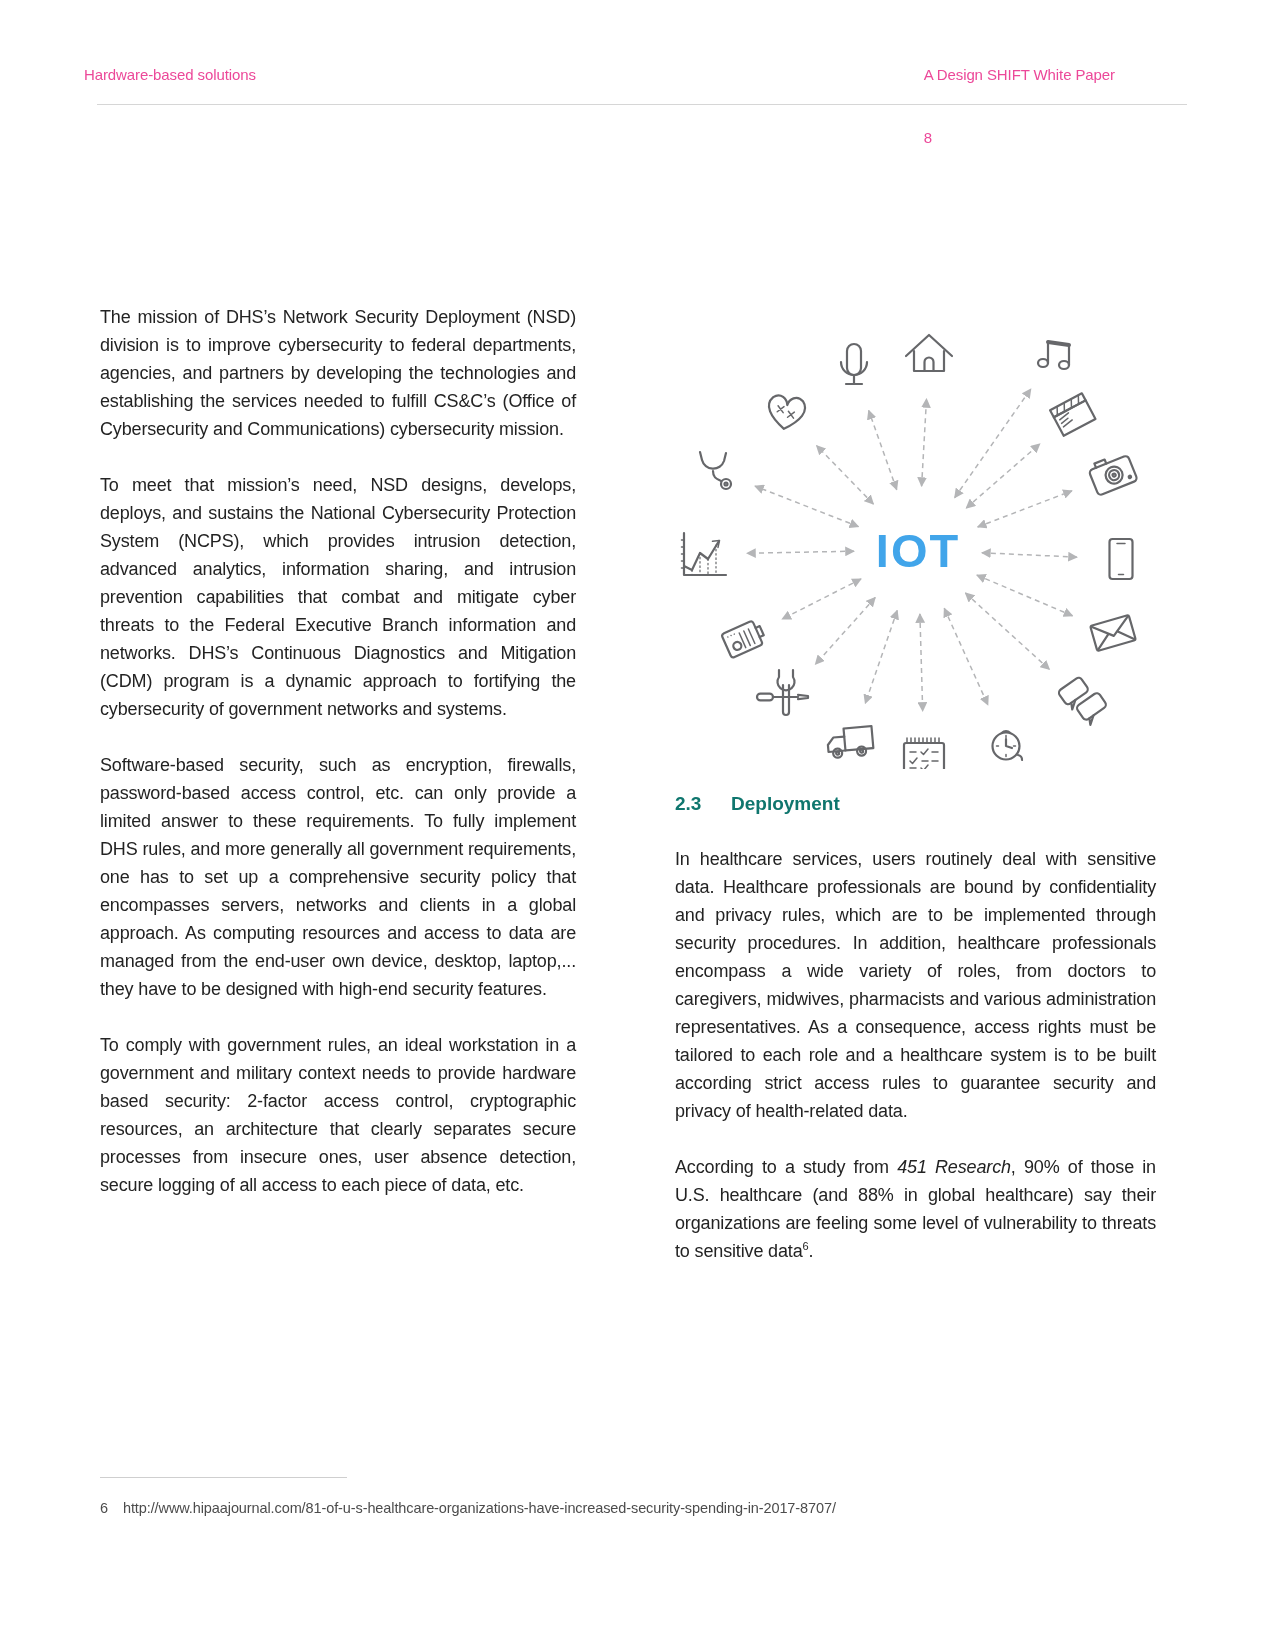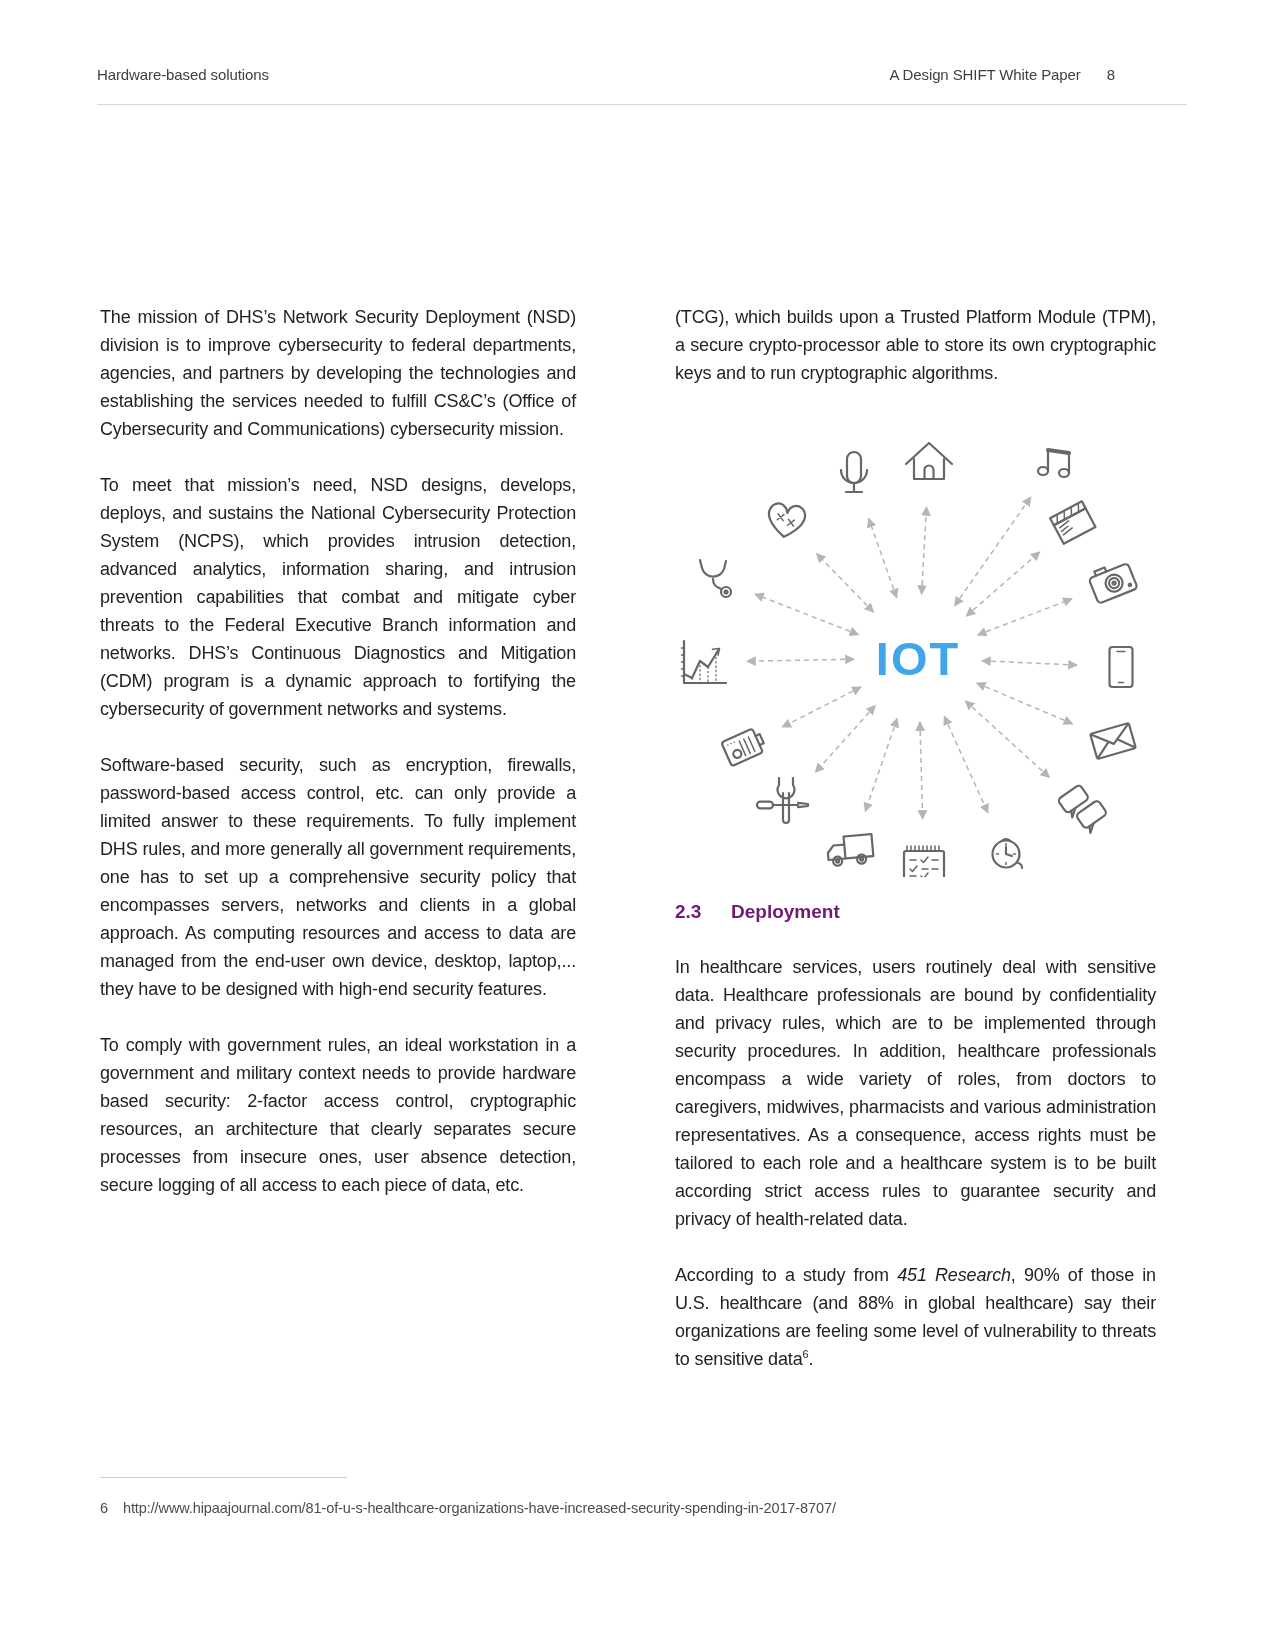--- a/index.html
+++ b/index.html
@@ -1,42 +1,42 @@
 <!DOCTYPE html>
 <html><head>
 <meta charset="utf-8">
 <style>
   html,body{margin:0;padding:0;background:#fff;}
   .page{
     position:relative;width:1275px;height:1650px;background:#fff;overflow:hidden;
     font-family:"Liberation Sans",sans-serif;color:#222;
   }
   .header-row{
-    position:absolute;left:97px;right:88px;top:66px;
+    position:absolute;left:84px;right:88px;top:66px;
     display:flex;justify-content:space-between;align-items:baseline;
-    font-size:15px;color:#404040;letter-spacing:-0.1px;
+    font-size:15px;color:#ec4899;letter-spacing:-0.1px;
   }
-  .h-right{display:flex;gap:26px;padding-right:72px;}
+  .h-right{display:flex;gap:46px;padding-right:72px;flex-direction:column;}
   .rule{position:absolute;left:97px;right:88px;top:104px;border-top:1px solid #d6d6d6;}
   .columns{position:absolute;left:100px;top:303px;width:1056px;display:flex;gap:99px;}
   .col-left{width:495px;}
   .col-right{width:497px;position:relative;}
   .col p{margin:0 0 28px;font-size:18px;line-height:28px;text-align:justify;letter-spacing:-0.15px;color:#232323;}
   .col p:last-child{margin-bottom:0;}
   sup{font-size:11px;line-height:0;vertical-align:super;}
   em{}
   .diagram{position:relative;width:510px;height:462px;margin:4px 0 24px -29px;}
   .diagram svg{display:block;}
   .ic{stroke:#66676a;fill:none;stroke-width:2.2;stroke-linecap:round;stroke-linejoin:round;}
   .ic .thin{stroke-width:1.5;}
   .ic .dot{stroke-width:1.2;stroke-dasharray:1.5 2.8;}
   .ic .beam{stroke-width:4;}
   #arrow-layer line{stroke:#b4b5b7;stroke-width:1.5;stroke-dasharray:5 4;}
   .iot-label{fill:#41a5ea;font-family:"Liberation Sans",sans-serif;font-size:47px;font-weight:bold;letter-spacing:2px;}
-  .section-heading{display:flex;margin:2px 0 30px;font-size:19px;line-height:22px;color:#701a75;font-weight:bold;}
+  .section-heading{display:flex;margin:2px 0 30px;font-size:19px;line-height:22px;color:#0f766e;font-weight:bold;}
   .sec-num{min-width:56px;}
   .footnote-sep{position:absolute;left:100px;top:1477px;width:247px;border-top:1px solid #cfcfcf;}
   .footnote{position:absolute;left:100px;top:1500px;display:flex;gap:15px;font-size:14.5px;color:#4c4c4c;letter-spacing:-0.1px;}
 </style>
 </head>
 <body>
 
 <div class="page">
 
   <div class="header-row">
@@ -51,21 +51,20 @@
   <main class="columns">
 
     <section class="col col-left">
       <p>The mission of DHS’s Network Security Deployment (NSD) division is to improve cybersecurity to federal departments, agencies, and partners by developing the technologies and establishing the services needed to fulfill CS&amp;C’s (Office of Cybersecurity and Communications) cybersecurity mission.</p>
       <p>To meet that mission’s need, NSD designs, develops, deploys, and sustains the National Cybersecurity Protection System (NCPS), which provides intrusion detection, advanced analytics, information sharing, and intrusion prevention capabilities that combat and mitigate cyber threats to the Federal Executive Branch information and networks. DHS’s Continuous Diagnostics and Mitigation (CDM) program is a dynamic approach to fortifying the cybersecurity of government networks and systems.</p>
       <p>Software-based security, such as encryption, firewalls, password-based access control, etc. can only provide a limited answer to these requirements. To fully implement DHS rules, and more generally all government requirements, one has to set up a comprehensive security policy that encompasses servers, networks and clients in a global approach. As computing resources and access to data are managed from the end-user own device, desktop, laptop,... they have to be designed with high-end security features.</p>
       <p>To comply with government rules, an ideal workstation in a government and military context needs to provide hardware based security: 2-factor access control, cryptographic resources, an architecture that clearly separates secure processes from insecure ones, user absence detection, secure logging of all access to each piece of data, etc.</p>
     </section>
 
     <section class="col col-right">
-      <p>(TCG), which builds upon a Trusted Platform Module (TPM), a secure crypto-processor able to store its own cryptographic keys and to run cryptographic algorithms.</p>
 
       <figure class="diagram">
         <svg id="iot-svg" width="510" height="462" viewBox="0 0 510 462" xmlns="http://www.w3.org/2000/svg">
           <defs>
             <marker id="ah" viewBox="0 0 10 10" refX="9" refY="5" markerWidth="6.5" markerHeight="6.5" orient="auto-start-reverse">
               <path d="M0 0 L10 5 L0 10 Z" fill="#b4b5b7"></path>
             </marker>
           </defs>
 
           <g id="arrow-layer">

